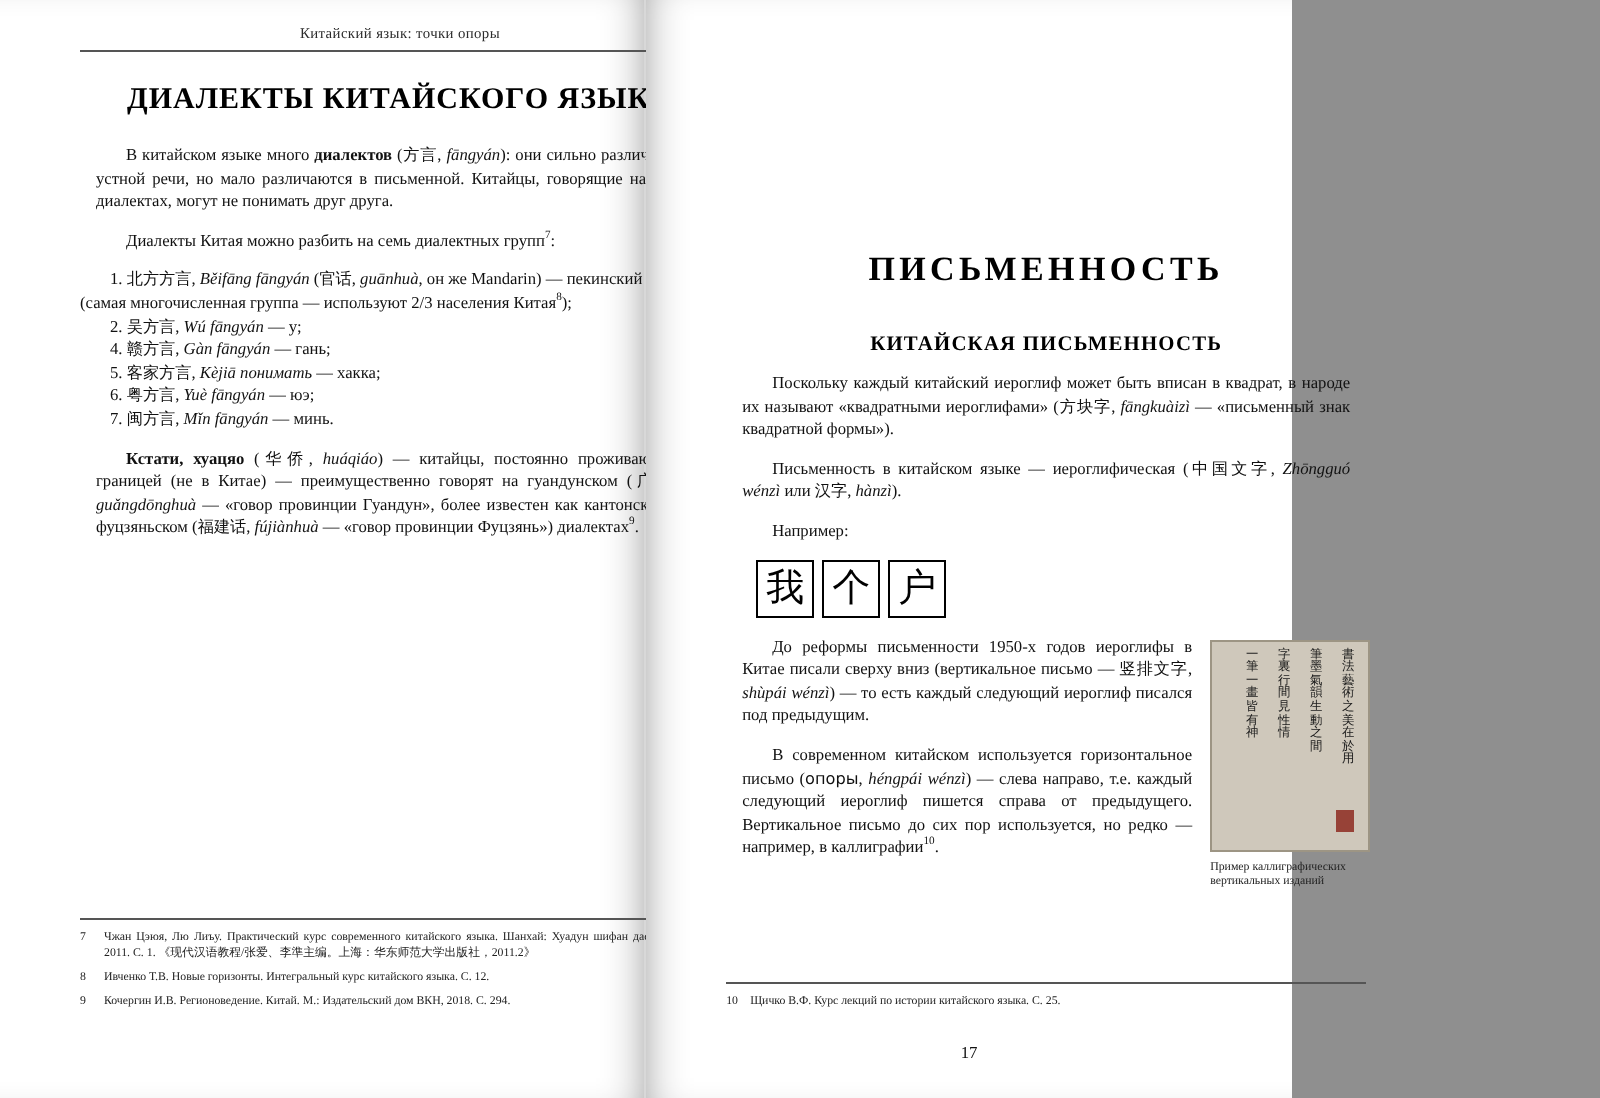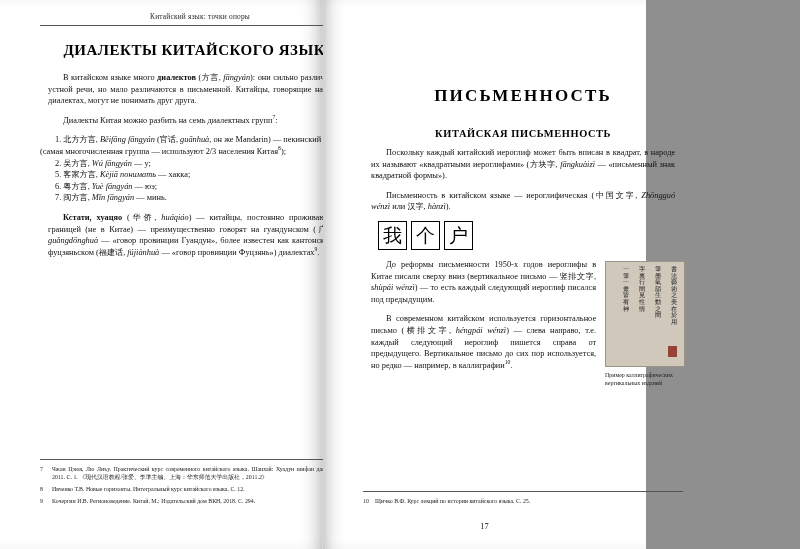--- a/index.html
+++ b/index.html
@@ -64,21 +64,21 @@
     margin-top: 16px;
     margin-bottom: 13px;
     color: #000;
   }
   .big-title {
     text-align: center;
     font-size: 17px;
     font-weight: bold;
     letter-spacing: 2.2px;
     color: #000;
-    margin-top: 74px;
+    margin-top: 113px;
     margin-bottom: 22px;
   }
   .sub-title {
     text-align: center;
     font-size: 10.4px;
     font-weight: bold;
     letter-spacing: 0.6px;
     color: #000;
   }
   p.body {
@@ -220,20 +220,23 @@
           Диалекты Китая можно разбить на семь диалектных групп<span class="sup">7</span>:
         </p>
 
         <div class="lst">
           1. <span class="cjk">北方方言</span>, <i>Běifāng fāngyán</i> (<span class="cjk">官话</span>, <i>guānhuà</i>, он же Mandarin) — пекинский диалект (самая многочисленная группа — используют 2/3 населения Китая<span class="sup">8</span>);
         </div>
         <div class="lst">
           2. <span class="cjk">吴方言</span>, <i>Wú fāngyán</i> — у;
         </div>
         <div class="lst">
+          4. <span class="cjk">赣方言</span>, <i>Gàn fāngyán</i> — гань;
+        </div>
+        <div class="lst">
           5. <span class="cjk">客家方言</span>, <i>Kèjiā понимать</i> — хакка;
         </div>
         <div class="lst">
           6. <span class="cjk">粤方言</span>, <i>Yuè fāngyán</i> — юэ;
         </div>
         <div class="lst">
           7. <span class="cjk">闽方言</span>, <i>Mǐn fāngyán</i> — минь.
         </div>
 
         <p class="body">
@@ -260,20 +263,23 @@
     <div class="leaf right">
       <div class="content-right">
         <div class="big-title">ПИСЬМЕННОСТЬ</div>
         <div class="sub-title">КИТАЙСКАЯ ПИСЬМЕННОСТЬ</div>
 
         <p class="body">
           Поскольку каждый китайский иероглиф может быть вписан в квадрат, в народе их называют «квадратными иероглифами» (<span class="cjk">方块字</span>, <i>fāngkuàizì</i> — «письменный знак квадратной формы»).
         </p>
         <p class="body">
           Письменность в китайском языке — иероглифическая (<span class="cjk">中国文字</span>, <i>Zhōngguó wénzì</i> или <span class="cjk">汉字</span>, <i>hànzì</i>).
+        </p>
+        <p class="body">
+          Например:
         </p>
 
         <div class="glyph-row">
           <div class="glyph-box">我</div>
           <div class="glyph-box">个</div>
           <div class="glyph-box">户</div>
         </div>
 
         <div class="calligraphy-wrap">
           <div class="calligraphy">
@@ -283,21 +289,21 @@
             <div class="col" style="right:54px;">一筆一畫皆有神</div>
             <div class="seal"></div>
           </div>
           <div class="cap">Пример каллиграфических вертикальных изданий</div>
         </div>
 
         <p class="body">
           До реформы письменности 1950-х годов иероглифы в Китае писали сверху вниз (вертикальное письмо — <span class="cjk">竖排文字</span>, <i>shùpái wénzì</i>) — то есть каждый следующий иероглиф писался под предыдущим.
         </p>
         <p class="body">
-          В современном китайском используется горизонтальное письмо (<span class="cjk">横排文字</span>, <i>héngpái wénzì</i>) — слева направо, т.е. каждый следующий иероглиф пишется справа от предыдущего. Вертикальное письмо до сих пор используется, но редко — например, в каллиграфии<span class="sup">10</span>.
+          В современном китайском используется горизонтальное письмо (<span class="cjk">опоры</span>, <i>héngpái wénzì</i>) — слева направо, т.е. каждый следующий иероглиф пишется справа от предыдущего. Вертикальное письмо до сих пор используется, но редко — например, в каллиграфии<span class="sup">10</span>.
         </p>
       </div>
 
       <div class="rfoot">
         <p class="fn">
           <span class="num">10</span>
           <span>Щичко В.Ф. Курс лекций по истории китайского языка. С. 25.</span>
         </p>
       </div>
 

